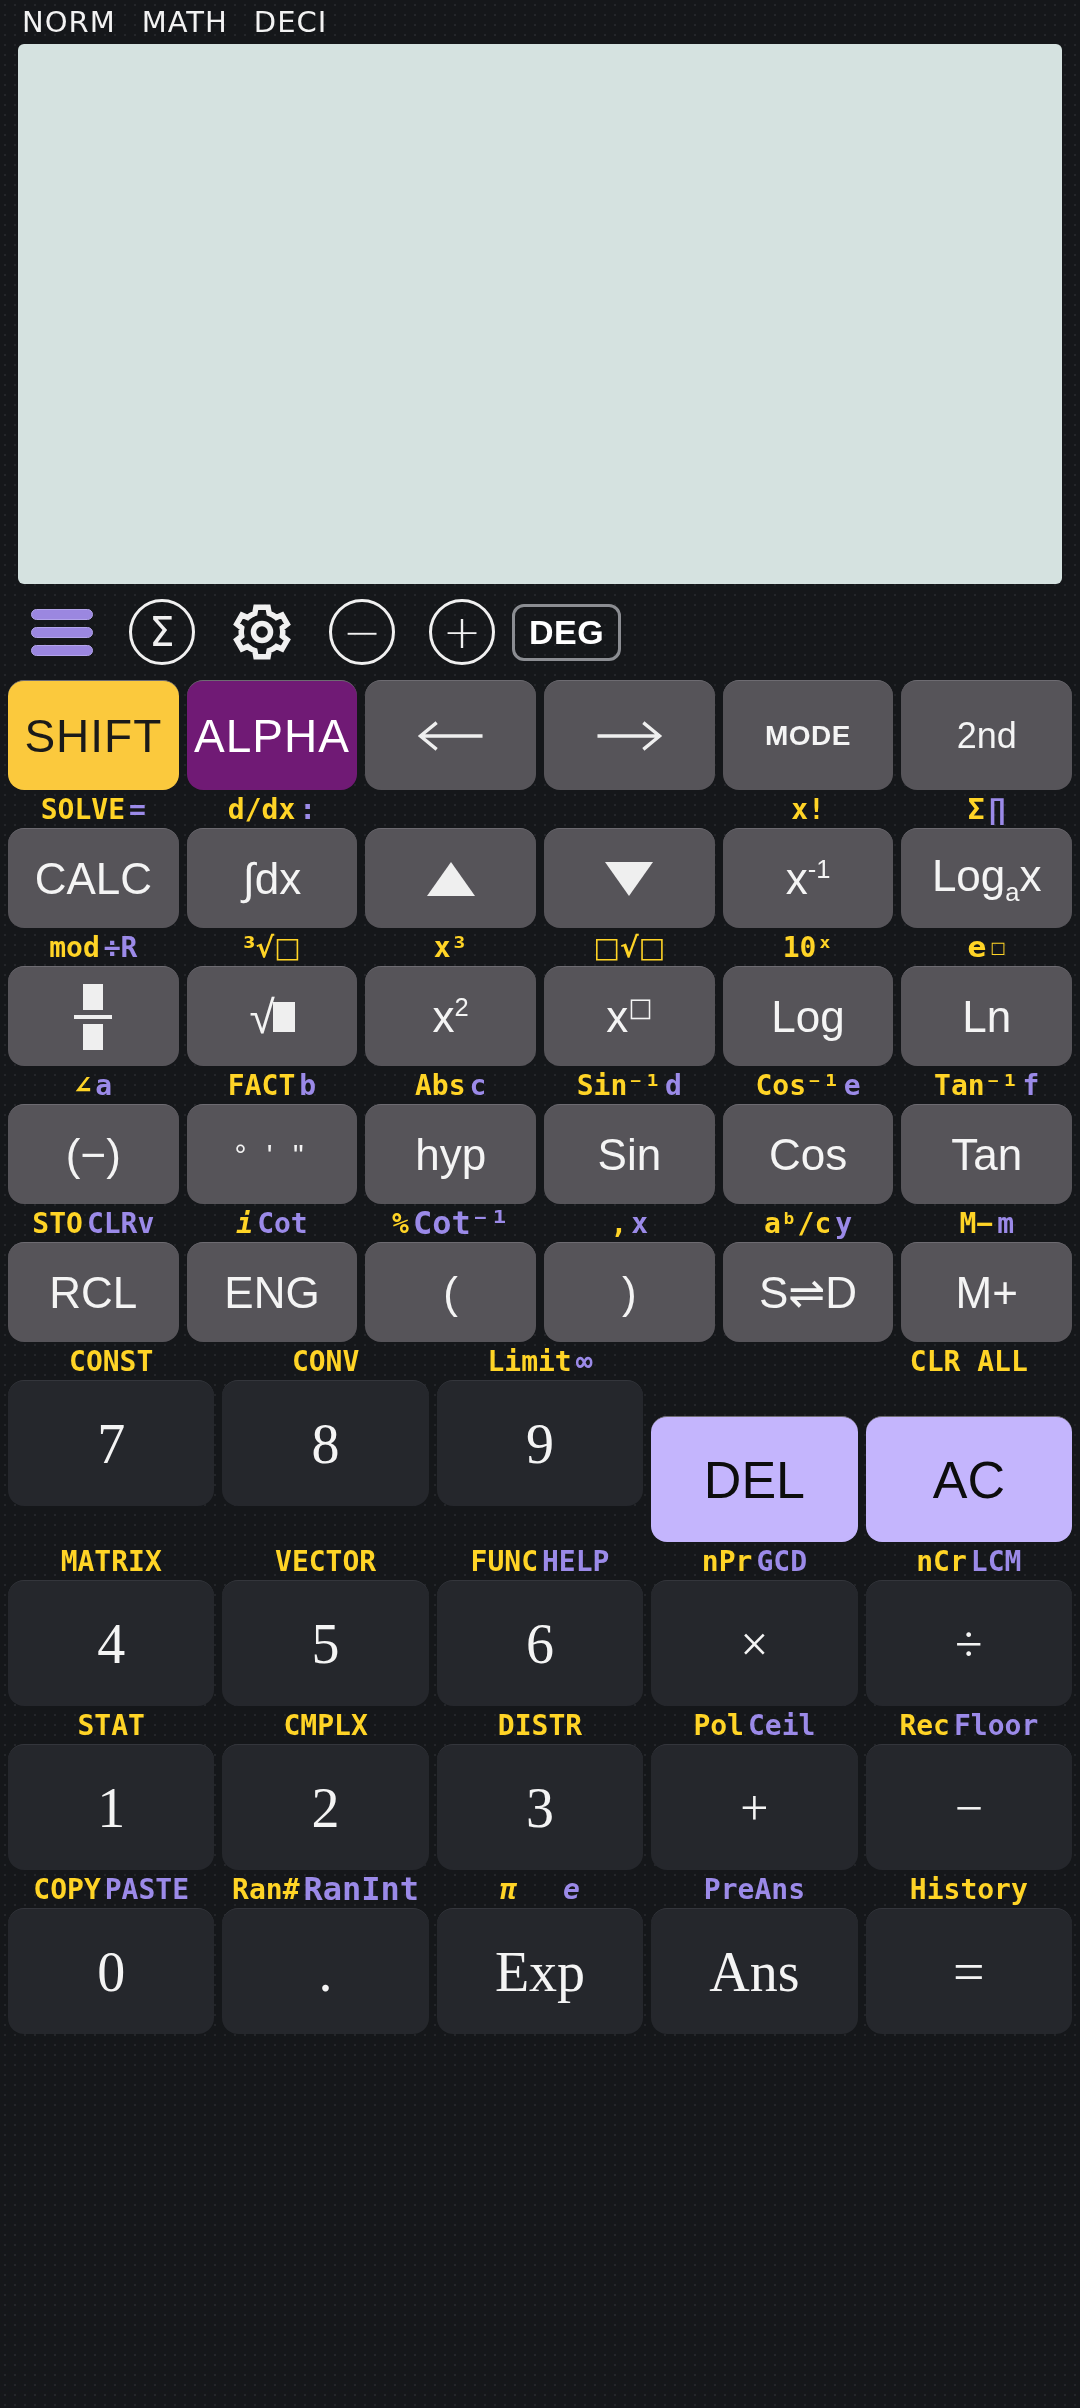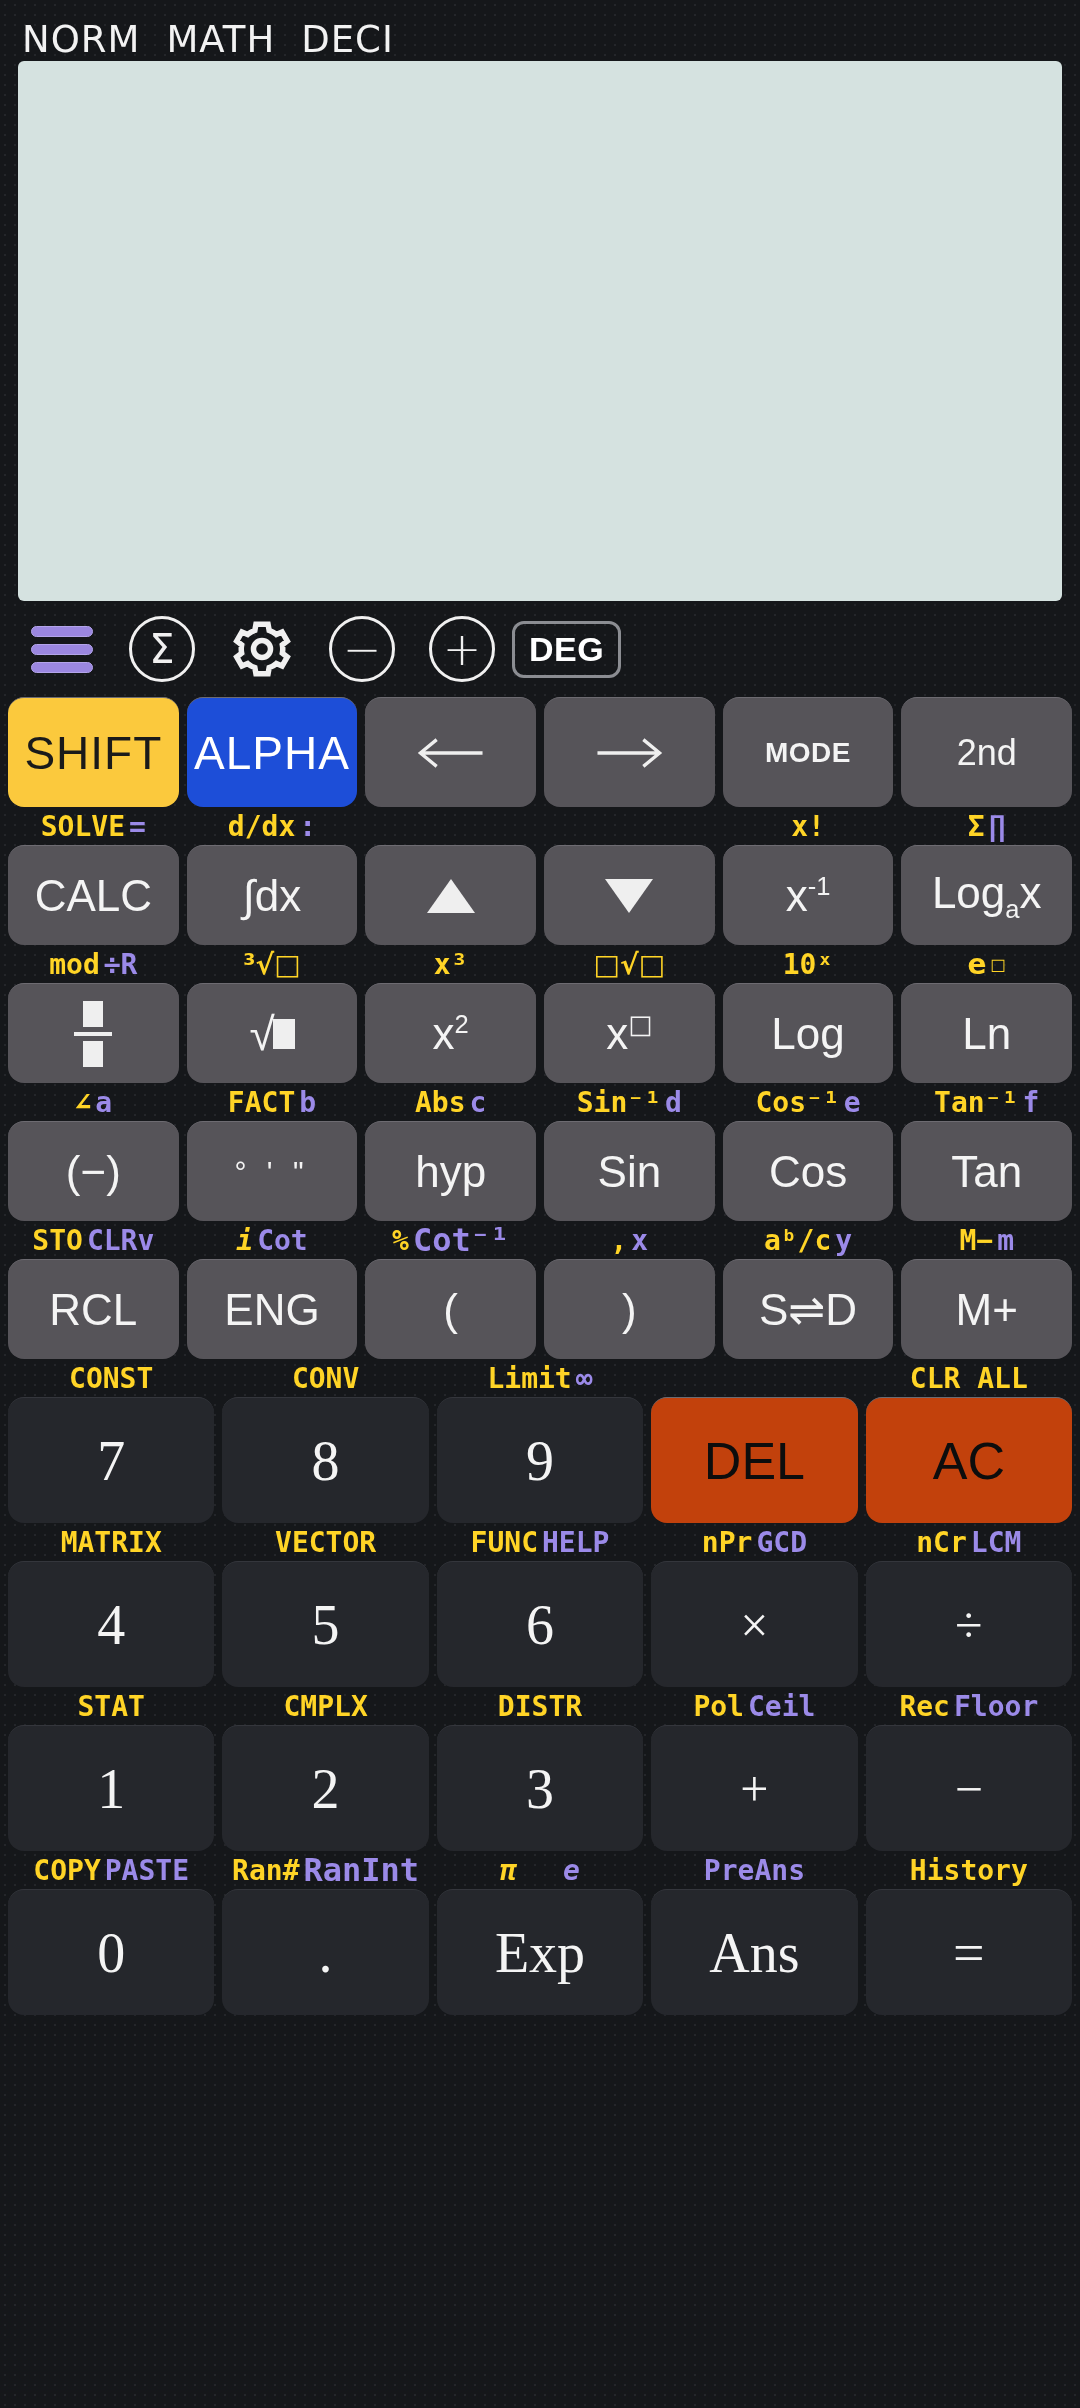--- a/index.html
+++ b/index.html
@@ -18,24 +18,23 @@
   }
 
   
   .statusbar {
     height: 44px;
     display: flex;
     align-items: center;
     gap: 26px;
     padding: 0 22px;
     color: #f2f2f2;
-    font-size: 37px;
+    font-size: 29px;
     letter-spacing: 1px;
     font-family: "DejaVu Sans", sans-serif;
-    margin-top: 17px;
   }
 
   
   .display-wrap { padding: 0 18px; }
   .display {
     height: 540px;
     background: #d5e2e0;
     border-radius: 6px;
     position: relative;
   }
@@ -114,23 +113,23 @@
     background: #565459;
     border-radius: 16px;
     display: flex; align-items: center; justify-content: center;
     color: #f4f4f4;
     font-size: 44px;
     font-family: "Liberation Sans Narrow","Liberation Sans", sans-serif;
     border-top: 1px solid #6d6b71;
     user-select: none;
   }
   .key.shift { background: #fbc93d; color: #1a1a1a; font-size: 46px; letter-spacing: 1px; }
-  .key.alpha { background: #1d4ed8; color: #fff; font-size: 46px; letter-spacing: 1px; }
+  .key.alpha { background: #701a75; color: #fff; font-size: 46px; letter-spacing: 1px; }
   .key.dark  { background: #25272c; border-top: 1px solid #34363c; font-size: 56px; font-family:"Liberation Serif", serif; }
-  .key.orange{ background: #c2410c; color: #0d0d0d; font-size: 52px; font-weight: 500; }
+  .key.orange{ background: #c4b5fd; color: #0d0d0d; font-size: 52px; font-weight: 500; margin-top: 36px; }
   .key.mode  { font-weight: bold; font-size: 28px; letter-spacing: 0.5px; }
   .key.italic{ font-size: 36px; }
   .key.numpad-op { background:#25272c; border-top:1px solid #34363c; font-size: 50px; }
 
   .key.r1 { height: 110px; }
   .key.num { height: 126px; }
 
   .sup { font-size: 0.58em; vertical-align: super; }
   .sub { font-size: 0.58em; vertical-align: sub; }
   .boxg { font-family: "DejaVu Sans", sans-serif; }

